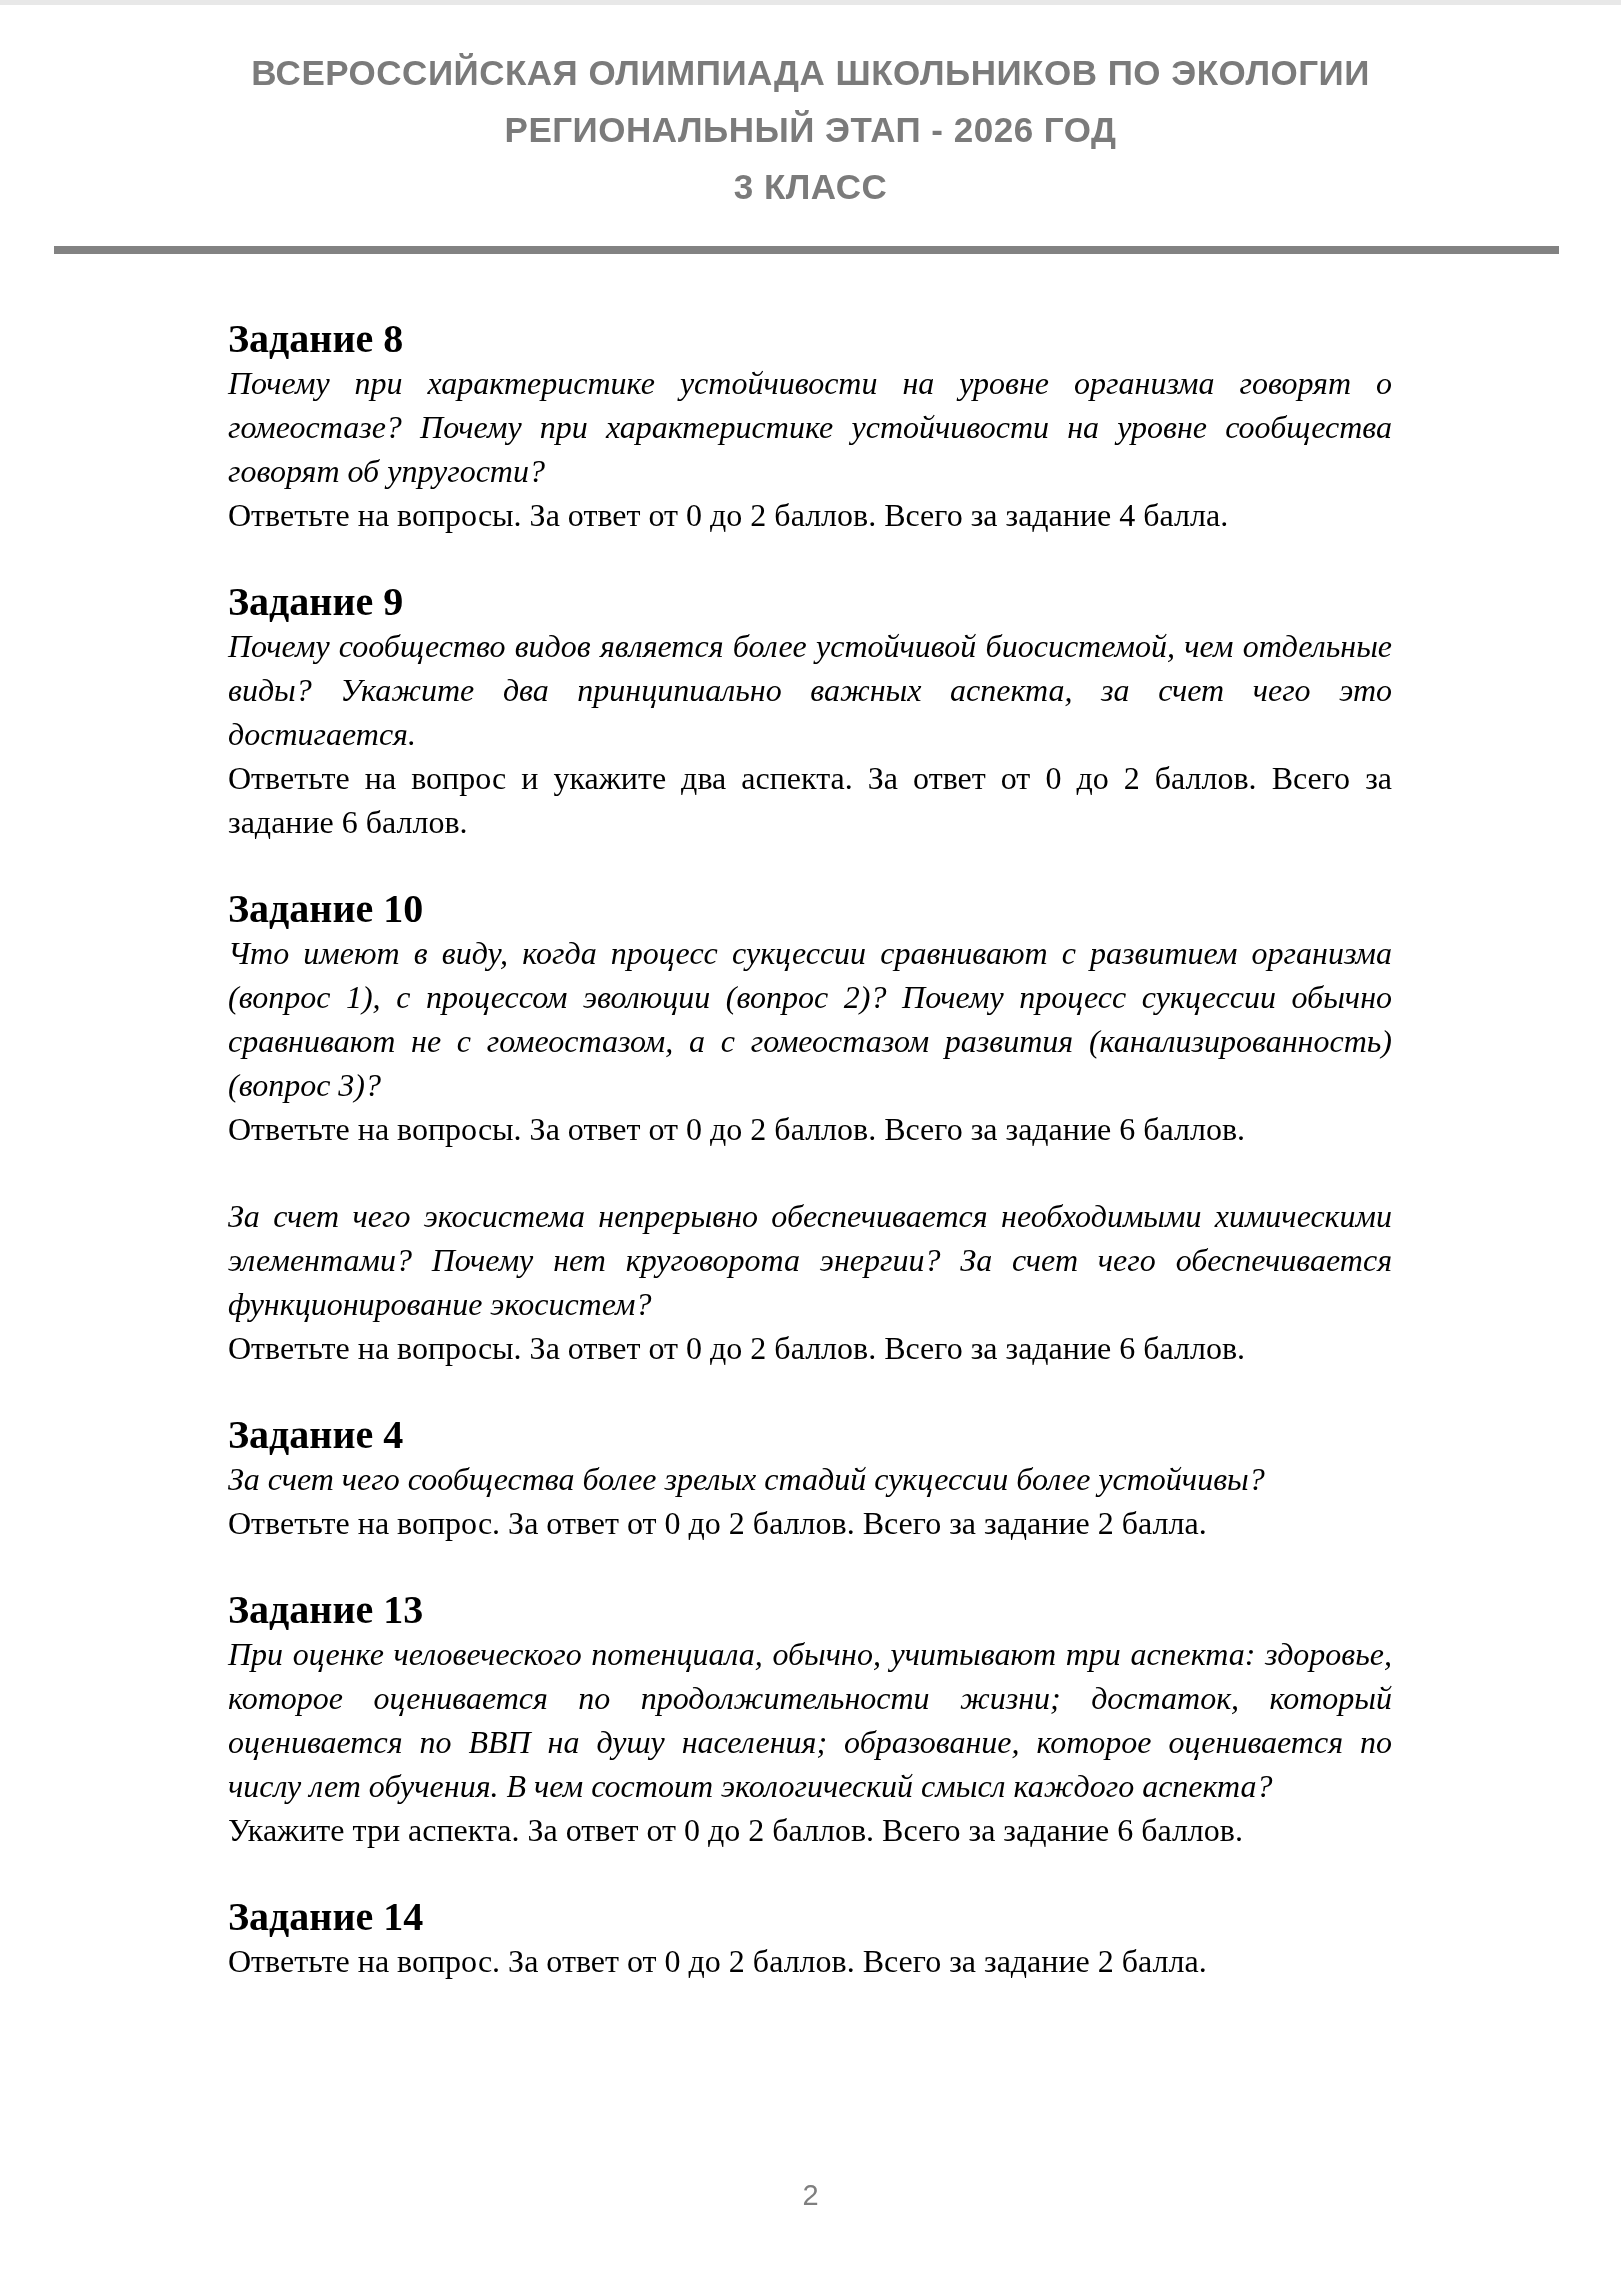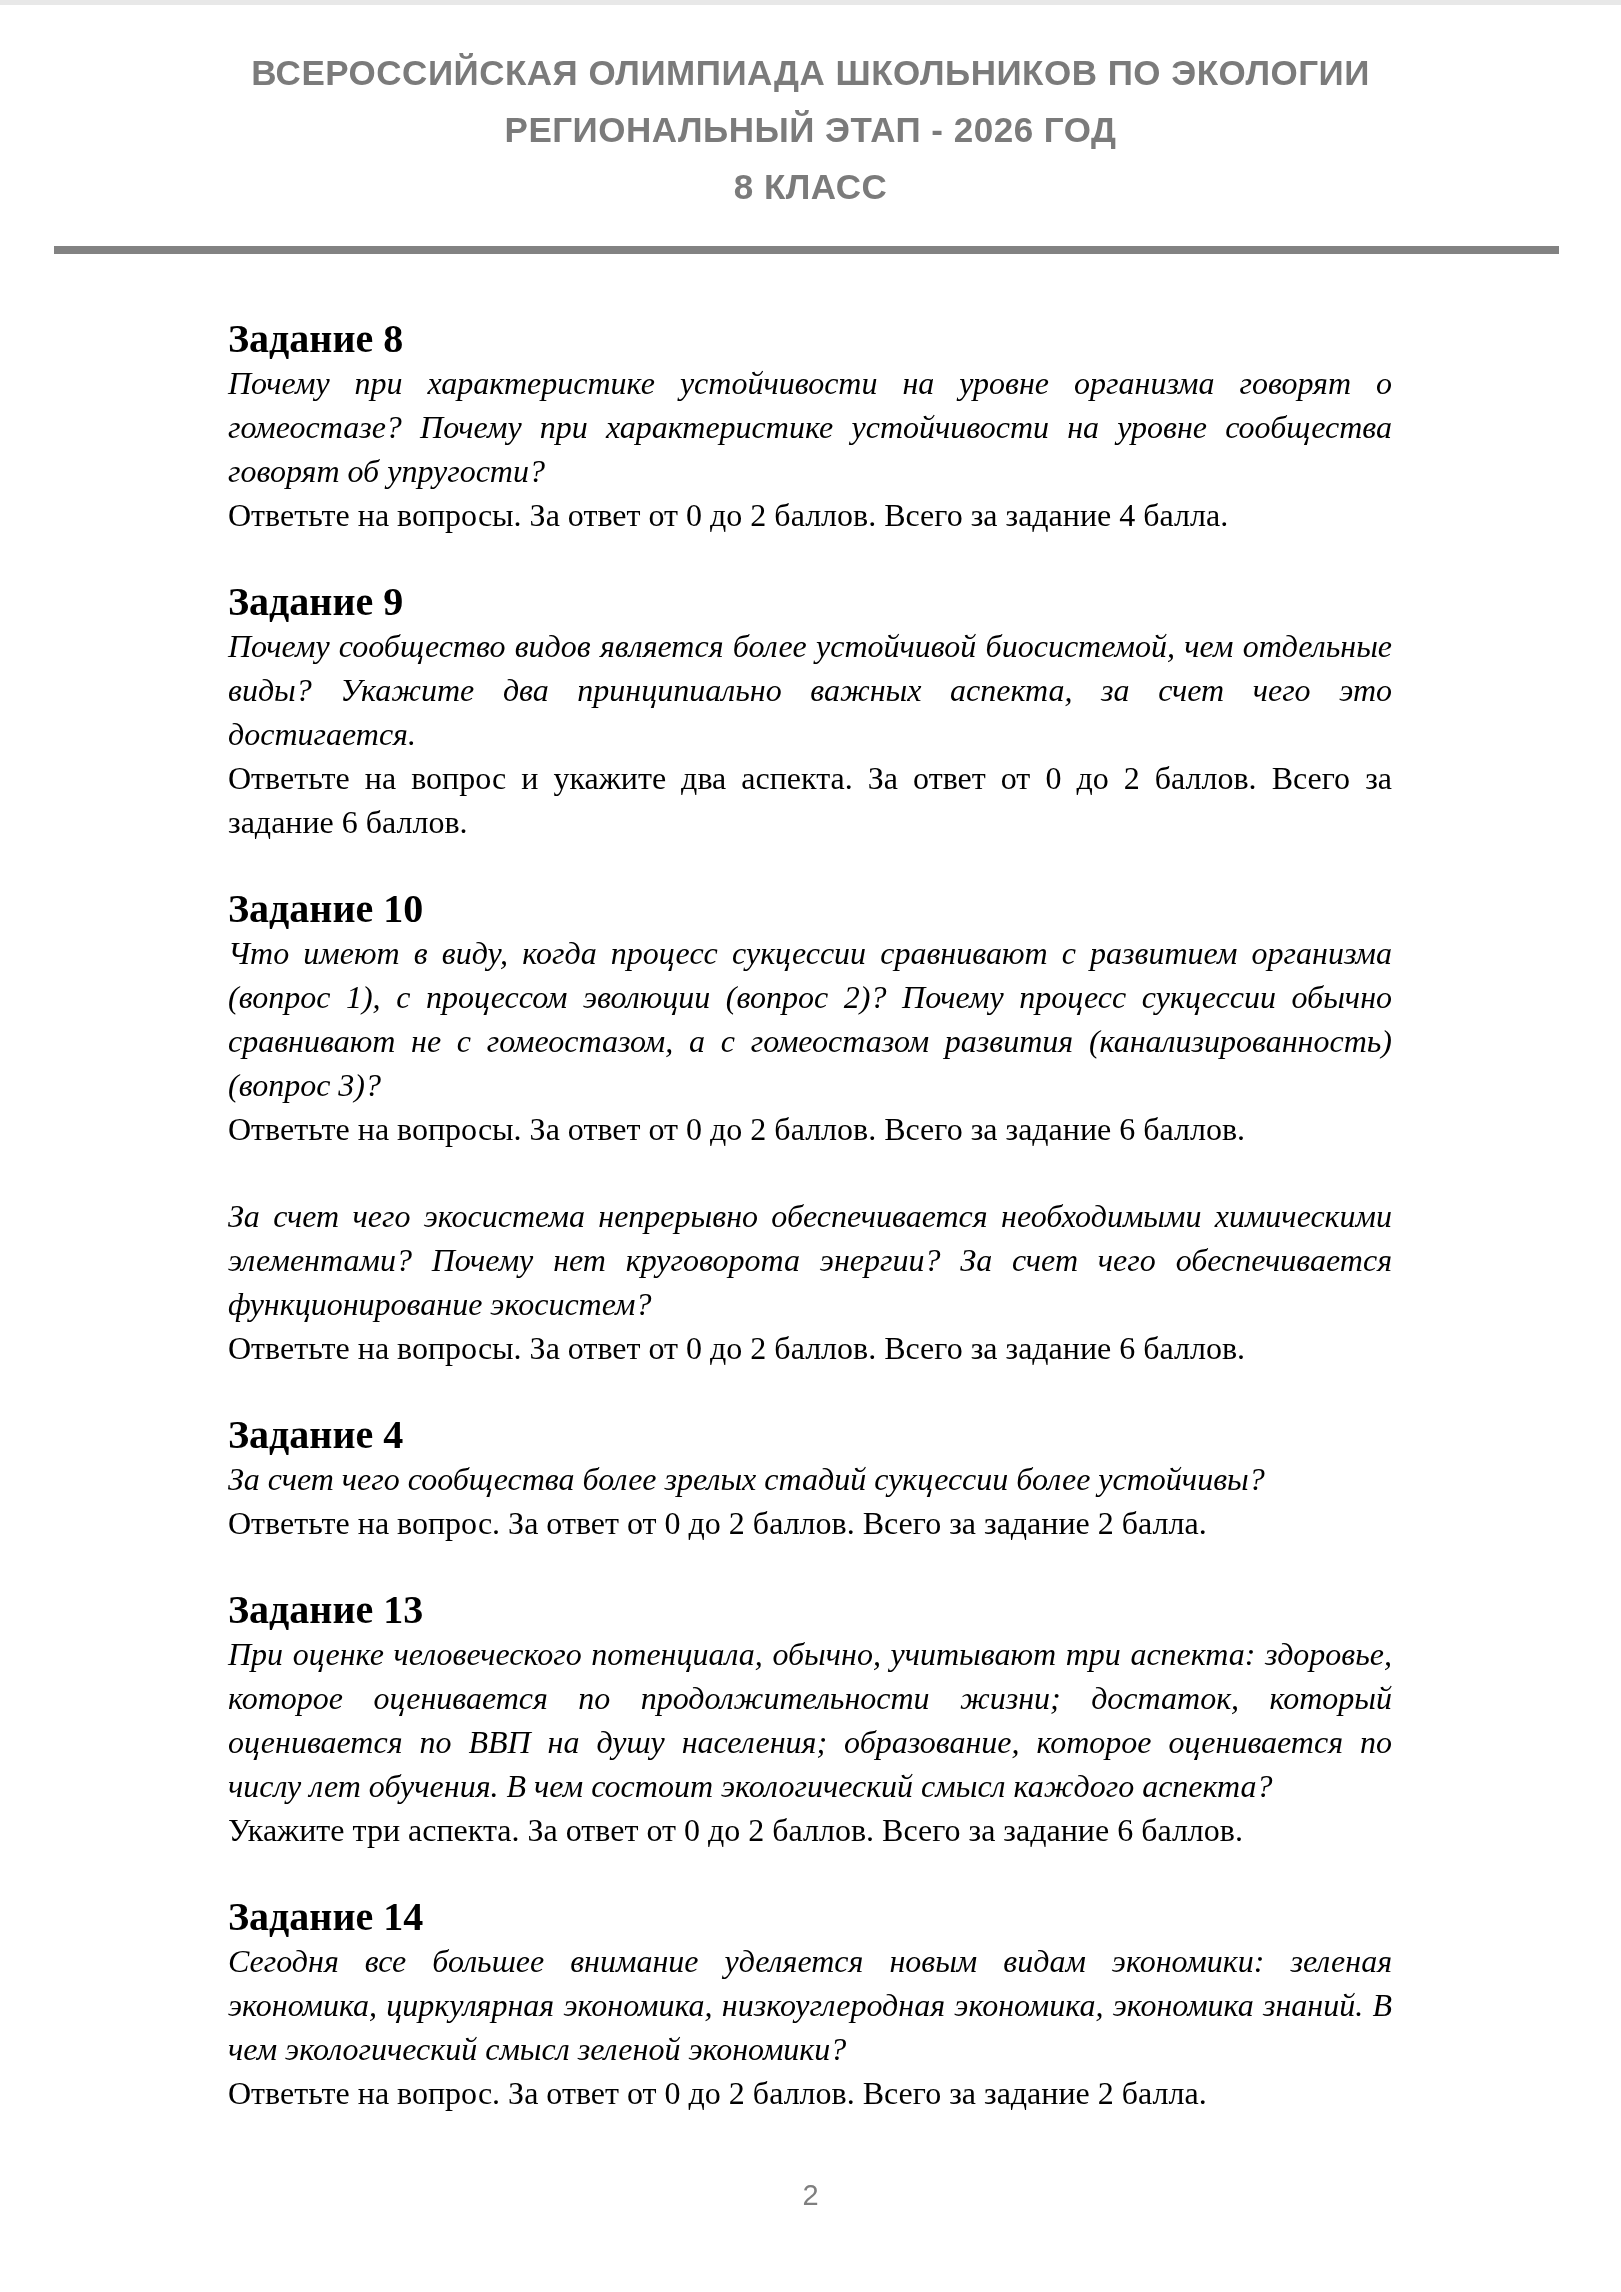--- a/index.html
+++ b/index.html
@@ -62,21 +62,21 @@
   }
 </style>
 </head>
 <body>
 
 <div class="page">
 
   <header class="doc-header">
     <div class="h-line">ВСЕРОССИЙСКАЯ ОЛИМПИАДА ШКОЛЬНИКОВ ПО ЭКОЛОГИИ</div>
     <div class="h-line">РЕГИОНАЛЬНЫЙ ЭТАП - 2026 ГОД</div>
-    <div class="h-line">8 КЛАСС</div>
+    <div class="h-line">3 КЛАСС</div>
   </header>
 
   <div class="rule"></div>
 
   <main class="content">
 
     <section class="task">
       <h2 class="task-title">Задание 8</h2>
       <p class="task-body">Почему при характеристике устойчивости на уровне организма говорят о гомеостазе? Почему при характеристике устойчивости на уровне сообщества говорят об упругости?</p>
       <p class="task-instruction">Ответьте на вопросы. За ответ от 0 до 2 баллов. Всего за задание 4 балла.</p>
@@ -106,21 +106,20 @@
     </section>
 
     <section class="task">
       <h2 class="task-title">Задание 13</h2>
       <p class="task-body">При оценке человеческого потенциала, обычно, учитывают три аспекта: здоровье, которое оценивается по продолжительности жизни; достаток, который оценивается по ВВП на душу населения; образование, которое оценивается по числу лет обучения. В чем состоит экологический смысл каждого аспекта?</p>
       <p class="task-instruction">Укажите три аспекта. За ответ от 0 до 2 баллов. Всего за задание 6 баллов.</p>
     </section>
 
     <section class="task">
       <h2 class="task-title">Задание 14</h2>
-      <p class="task-body">Сегодня все большее внимание уделяется новым видам экономики: зеленая экономика, циркулярная экономика, низкоуглеродная экономика, экономика знаний. В чем экологический смысл зеленой экономики?</p>
       <p class="task-instruction">Ответьте на вопрос. За ответ от 0 до 2 баллов. Всего за задание 2 балла.</p>
     </section>
 
   </main>
 
   <footer class="doc-footer">
     <span>2</span>
   </footer>
 
 </div>

